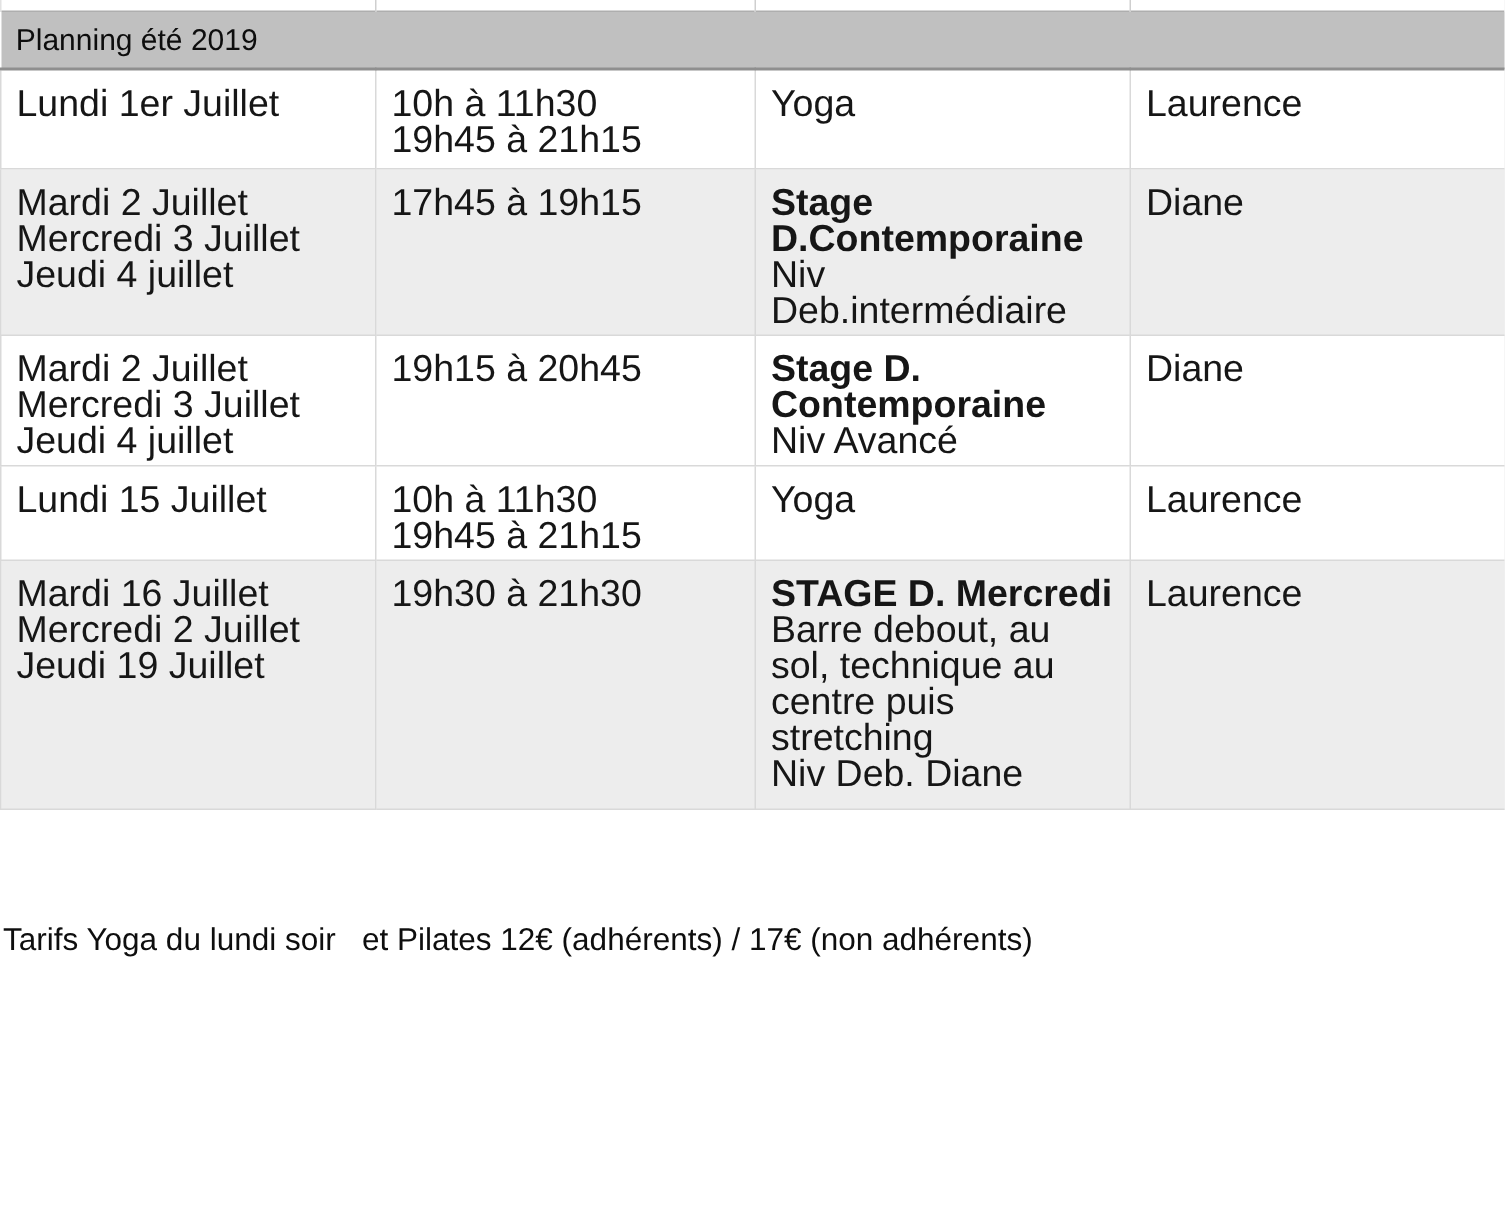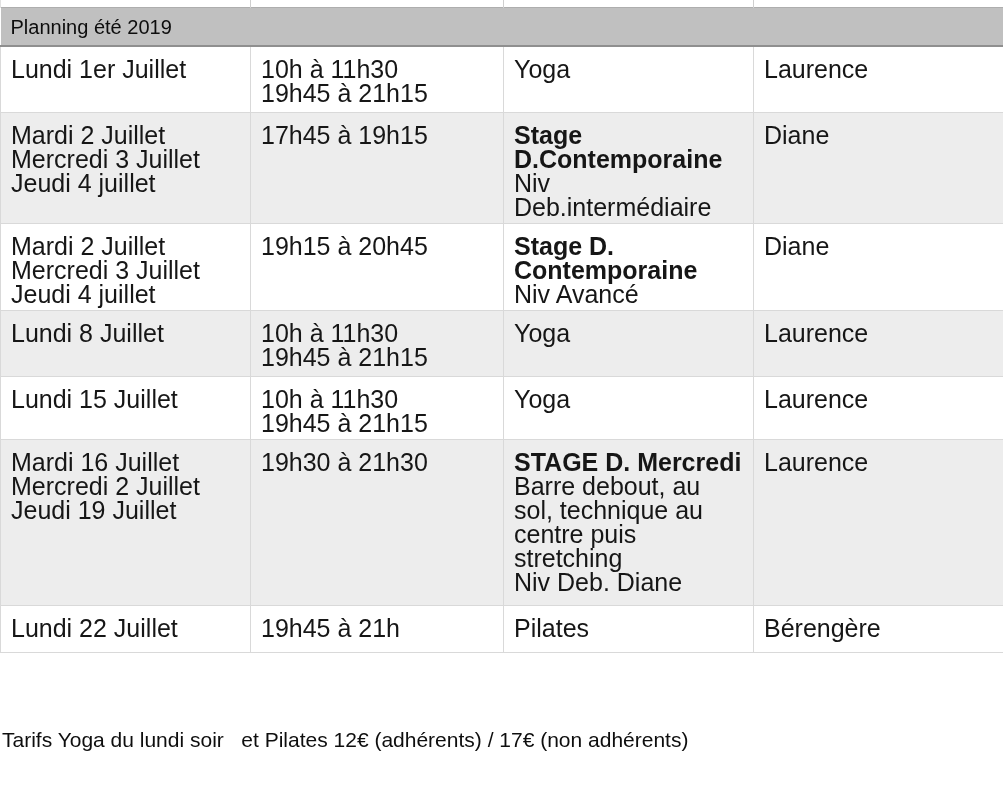--- a/index.html
+++ b/index.html
@@ -129,35 +129,20 @@
     <td class="cell">
       <div class="b">Stage D.</div>
       <div class="b">Contemporaine</div>
       <div>Niv Avancé</div>
     </td>
     <td class="cell">
       <div>Diane</div>
     </td>
   </tr>
 
-  <tr class="r4 shaded">
-    <td class="cell">
-      <div>Lundi 8 Juillet</div>
-    </td>
-    <td class="cell">
-      <div>10h à 11h30</div>
-      <div>19h45 à 21h15</div>
-    </td>
-    <td class="cell">
-      <div>Yoga</div>
-    </td>
-    <td class="cell">
-      <div>Laurence</div>
-    </td>
-  </tr>
 
   <tr class="r5">
     <td class="cell">
       <div>Lundi 15 Juillet</div>
     </td>
     <td class="cell">
       <div>10h à 11h30</div>
       <div>19h45 à 21h15</div>
     </td>
     <td class="cell">
@@ -180,34 +165,20 @@
     <td class="cell">
       <div class="b">STAGE D. Mercredi</div>
       <div>Barre debout, au sol, technique au centre puis stretching</div>
       <div>Niv Deb. Diane</div>
     </td>
     <td class="cell">
       <div>Laurence</div>
     </td>
   </tr>
 
-  <tr class="r7">
-    <td class="cell">
-      <div>Lundi 22 Juillet</div>
-    </td>
-    <td class="cell">
-      <div>19h45 à 21h</div>
-    </td>
-    <td class="cell">
-      <div>Pilates</div>
-    </td>
-    <td class="cell">
-      <div>Bérengère</div>
-    </td>
-  </tr>
 
 </tbody>
   </table>
 
 <div class="footer">
   <div class="line">Tarifs Yoga du lundi soir   et Pilates 12€ (adhérents) / 17€ (non adhérents)</div>
   
   
 </div>
 

